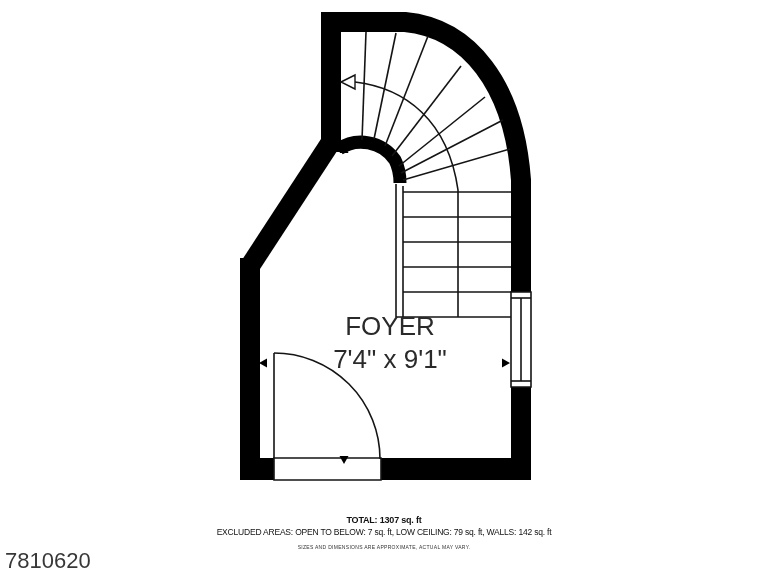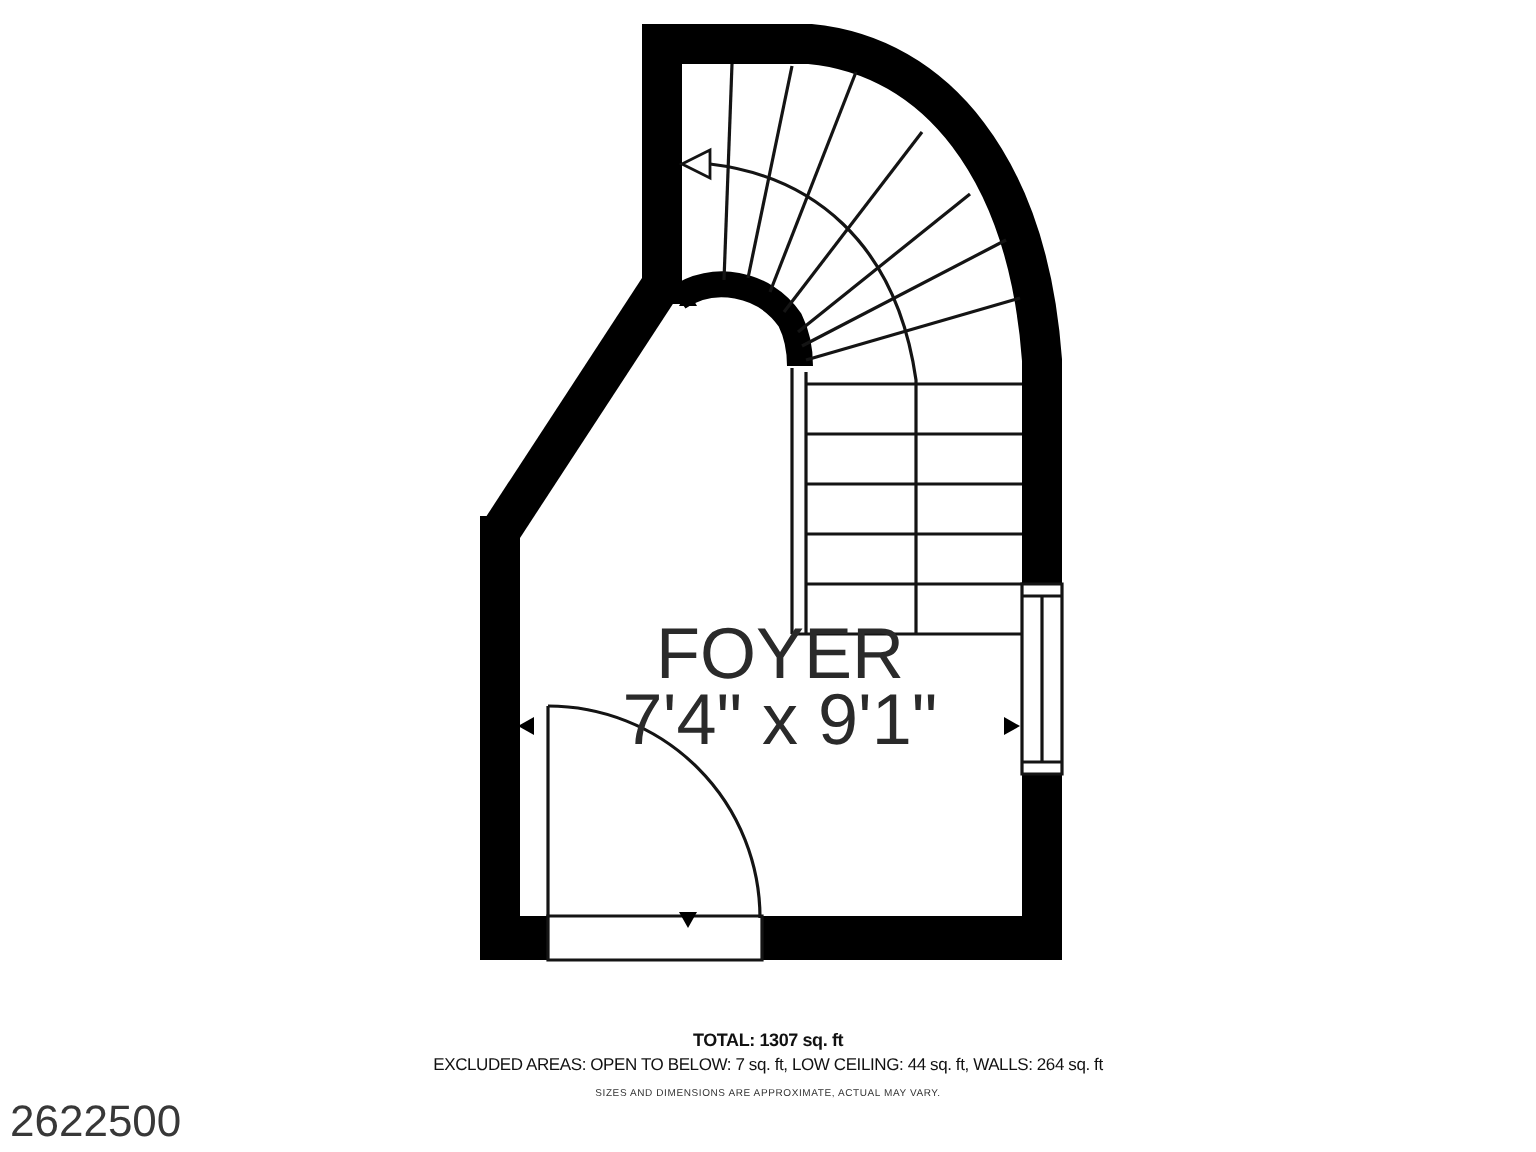--- a/index.html
+++ b/index.html
@@ -15,21 +15,21 @@
   .wall        { fill:none; stroke:#000000; }
   .w20         { stroke-width:20; }
   .w22         { stroke-width:22; }
   .w13         { stroke-width:13; }
   .thin        { fill:none; stroke:#141414; stroke-width:1.6; }
   .opening     { fill:#ffffff; stroke:#141414; stroke-width:1.6; }
   .marker      { fill:#000000; stroke:none; }
   .open-arrow  { fill:#ffffff; stroke:#141414; stroke-width:1.4; }
   .room-label {
     position:absolute; left:240px; top:310px; width:300px;
-    text-align:center; color:#2a2a2a; line-height:33px; font-size:36px;
+    text-align:center; color:#2a2a2a; line-height:33px; font-size:26px;
   }
   .footer {
     position:absolute; left:0; top:514px; width:768px;
     text-align:center; color:#111111; letter-spacing:-0.2px;
   }
   .footer .total    { font-size:9px; font-weight:bold; line-height:12px; }
   .footer .floors   { font-size:8.5px; line-height:12px; }
   .footer .excluded { font-size:8.5px; line-height:12px; }
   .footer .disclaimer {
     font-size:5px; margin-top:6px; color:#333333; letter-spacing:0.3px;
@@ -89,19 +89,19 @@
     <path class="marker" d="M 344,464 L 339.5,456 L 348.5,456 Z"></path>
   </svg>
 
   <div class="room-label">
     <div>FOYER</div>
     <div>7'4" x 9'1"</div>
   </div>
 
   <div class="footer">
     <div class="total">TOTAL: 1307 sq. ft</div>
-    <div class="excluded">EXCLUDED AREAS: OPEN TO BELOW: 7 sq. ft, LOW CEILING: 44 sq. ft, WALLS: 264 sq. ft</div>
+    <div class="excluded">EXCLUDED AREAS: OPEN TO BELOW: 7 sq. ft, LOW CEILING: 79 sq. ft, WALLS: 142 sq. ft</div>
     <div class="disclaimer">SIZES AND DIMENSIONS ARE APPROXIMATE, ACTUAL MAY VARY.</div>
   </div>
 
-  <div class="listing-id">2622500</div>
+  <div class="listing-id">7810620</div>
 
 </div>
 
 </body></html>

